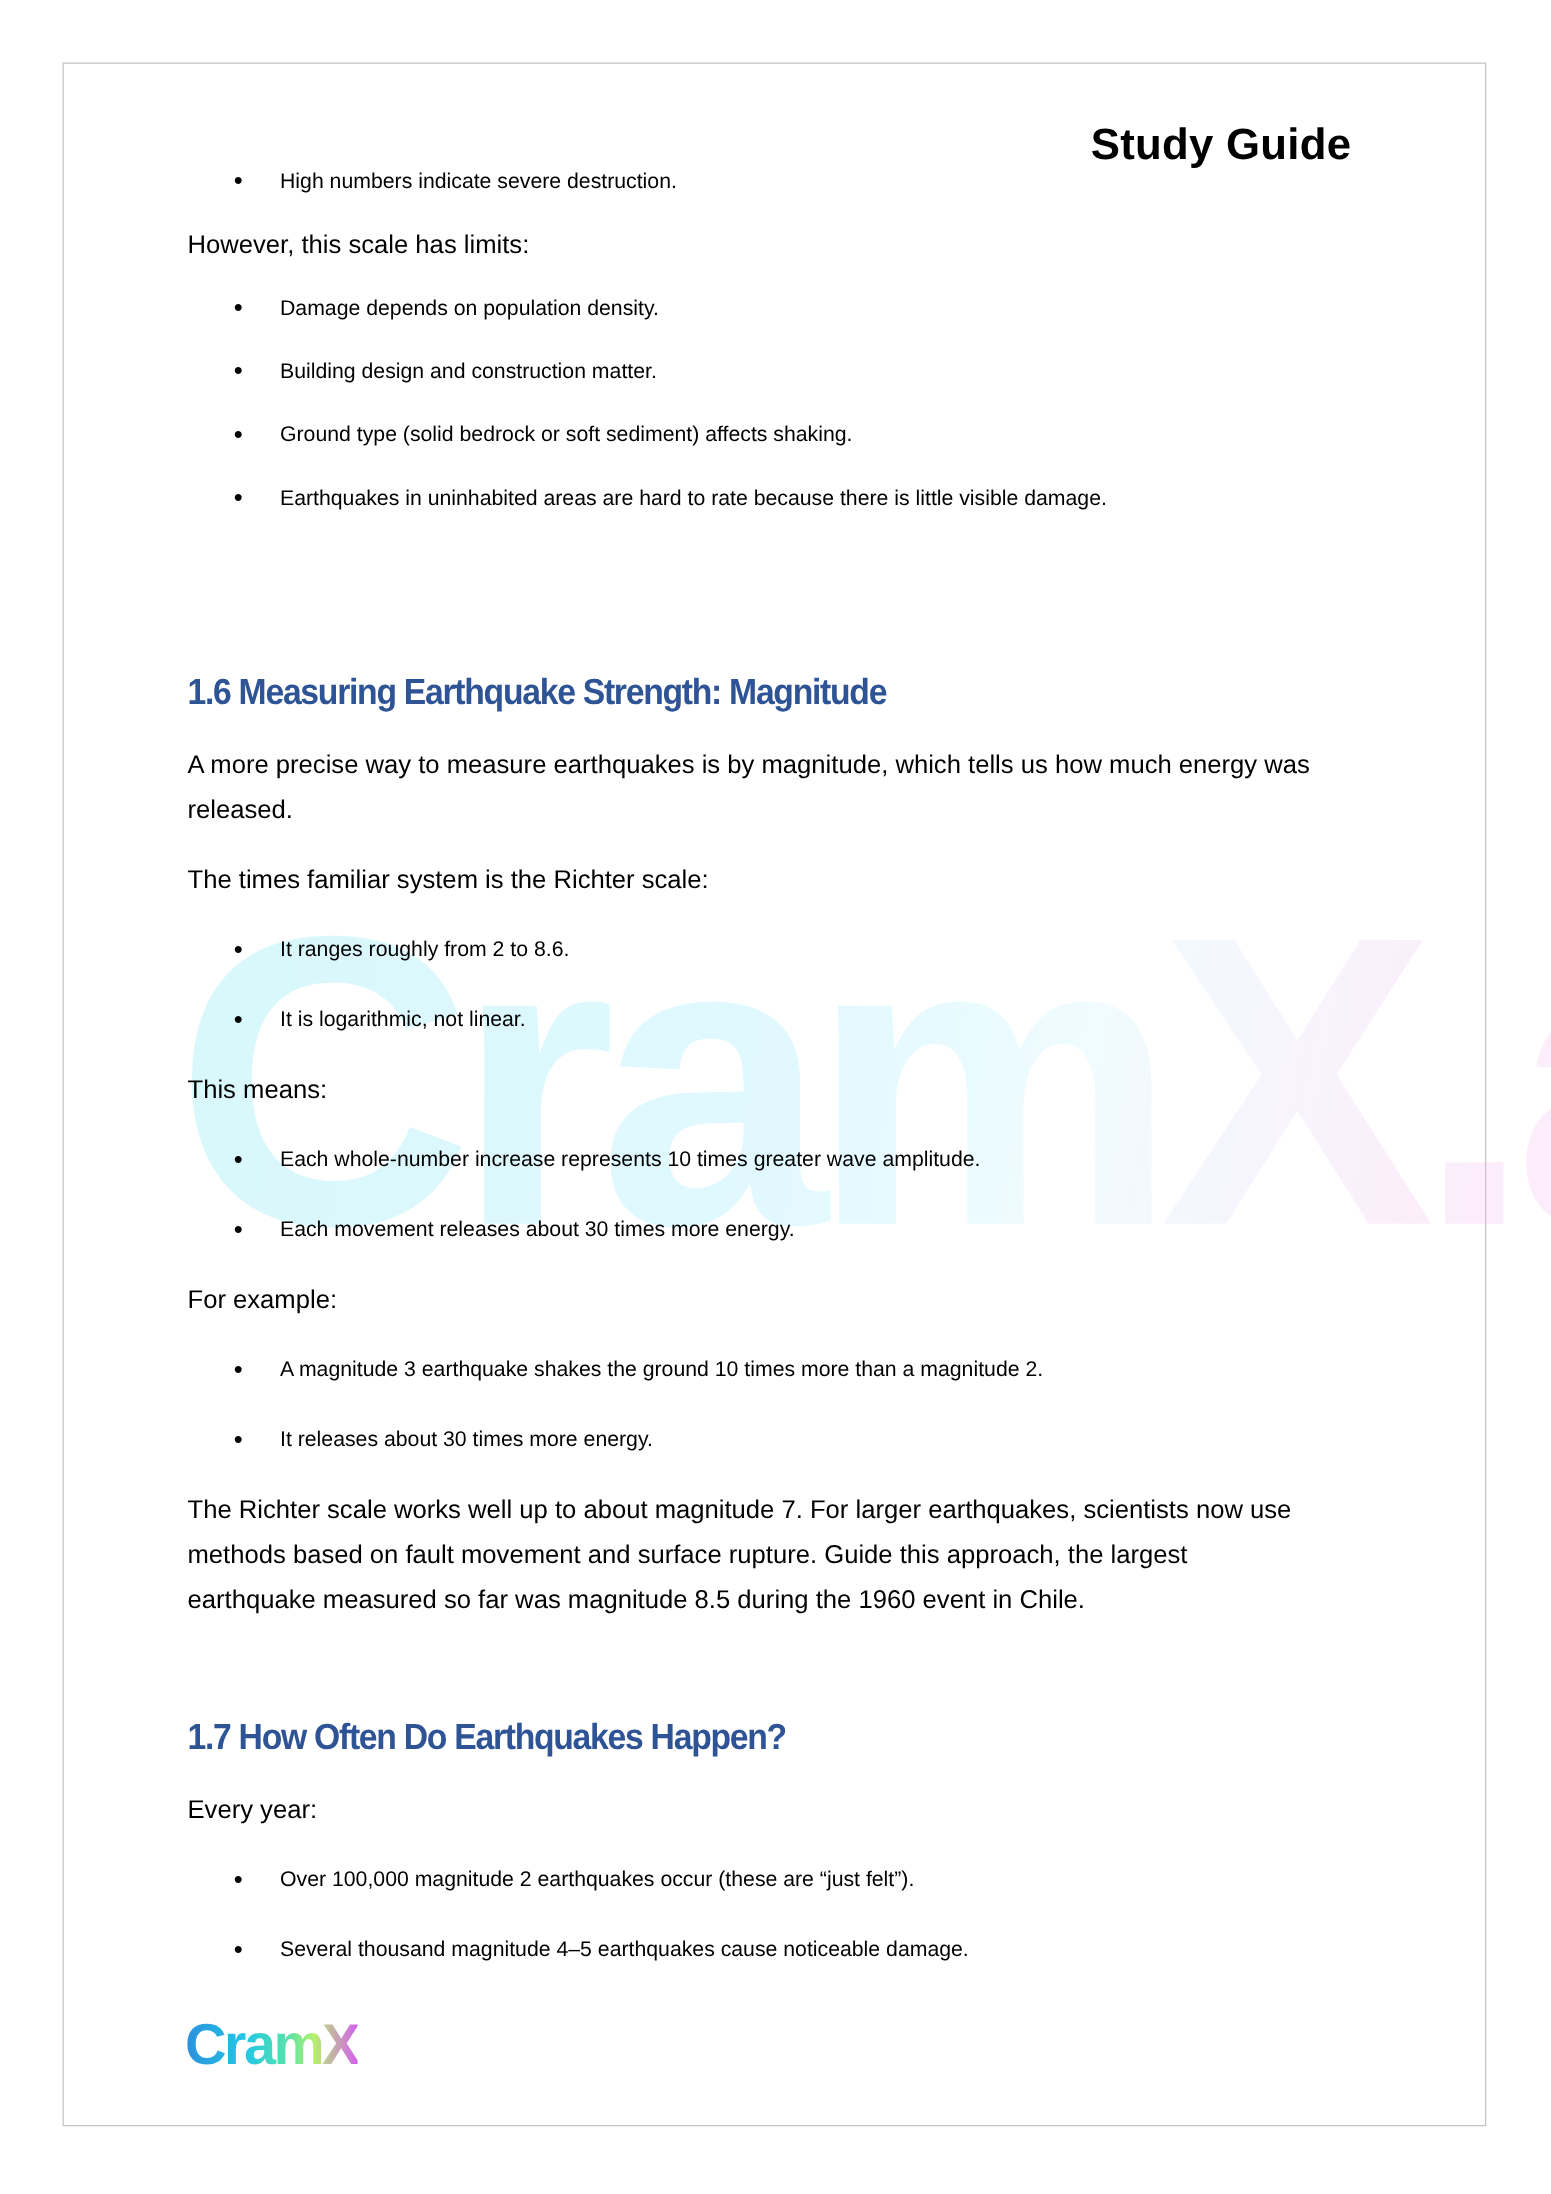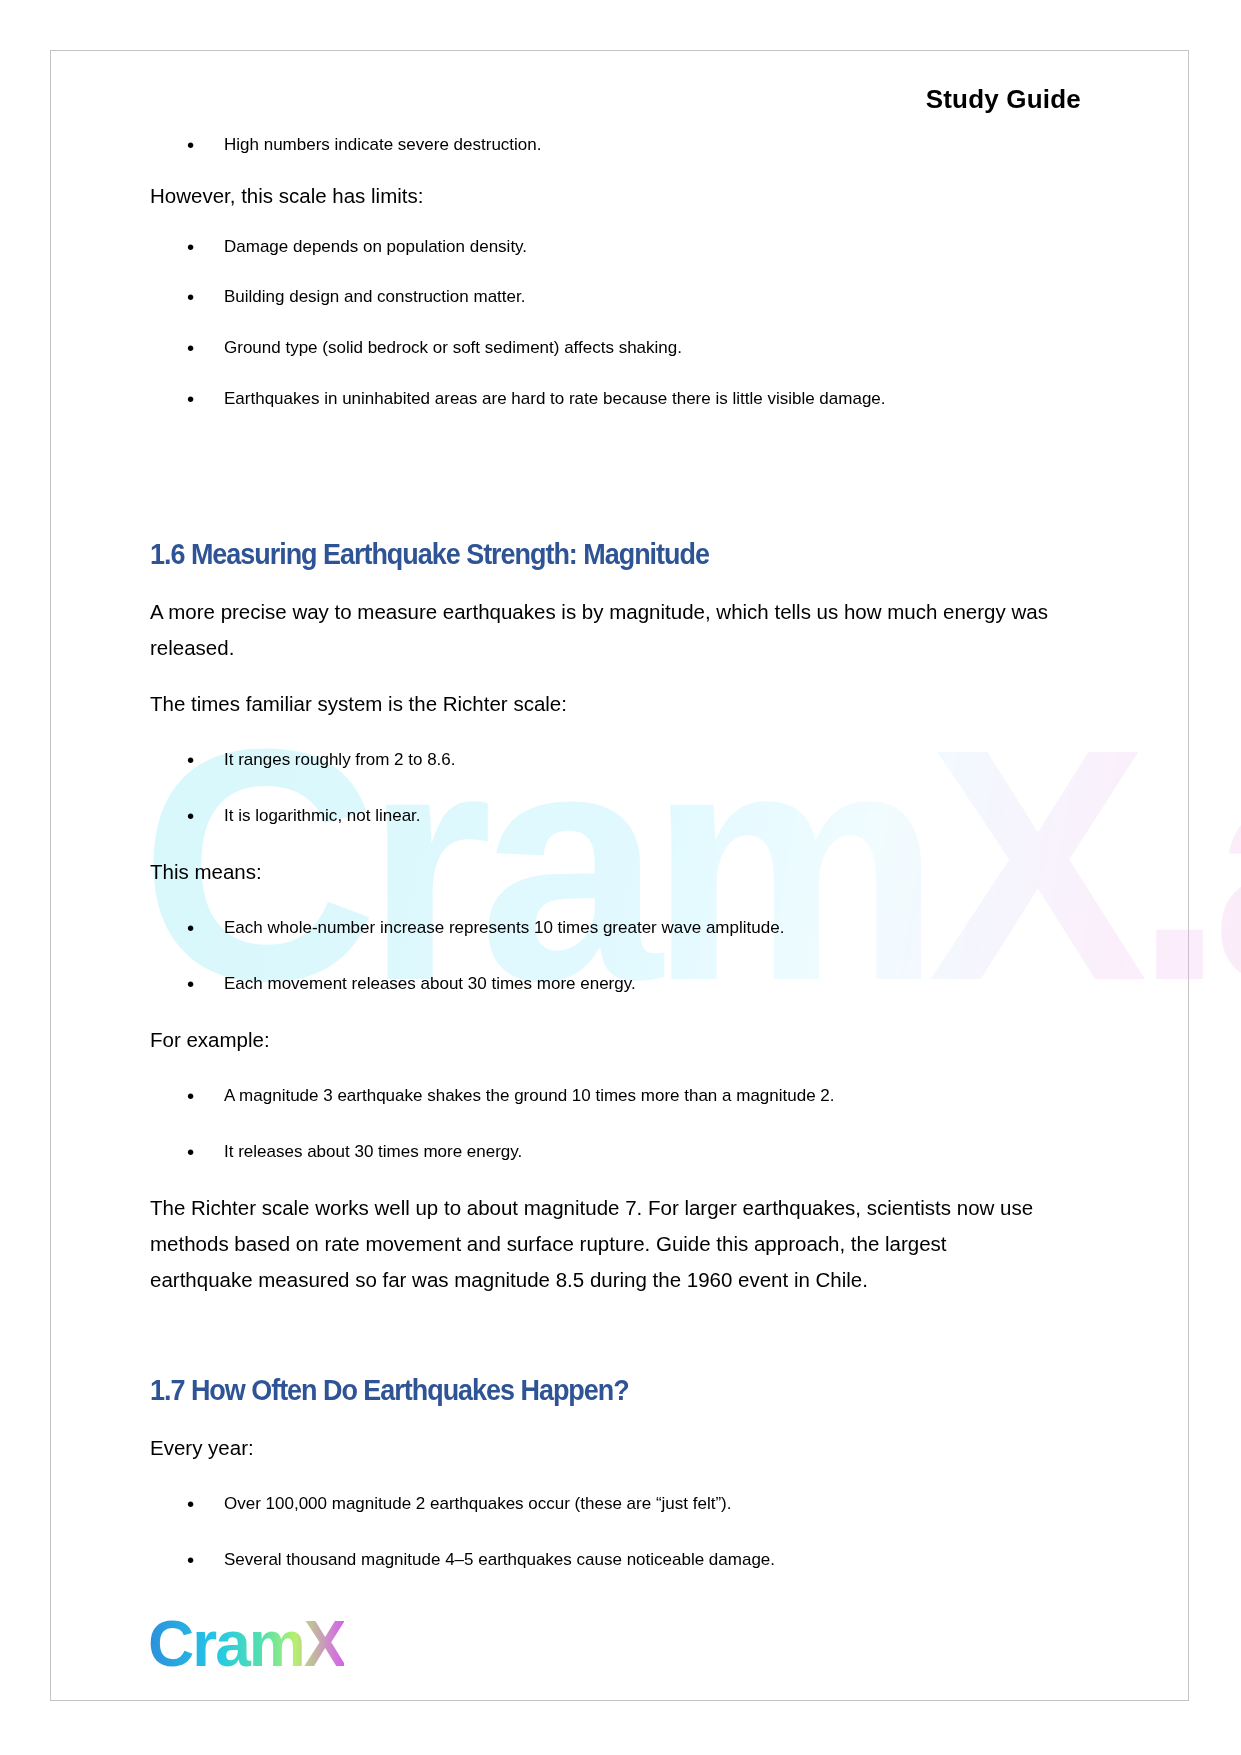--- a/index.html
+++ b/index.html
@@ -1,32 +1,32 @@
 <!DOCTYPE html>
 <html><head>
 <meta charset="utf-8">
 <style>
   html, body { margin: 0; padding: 0; background: #ffffff; }
   body { width: 1241px; height: 1755px; position: relative; overflow: hidden;
          font-family: "Liberation Sans", sans-serif; color: #000; }
   .page { position: absolute; left: 50px; top: 50px; width: 1139px; height: 1651px;
           border: 1.5px solid #c4c4c4; box-sizing: border-box; background: #fff; }
   .abs { position: absolute; white-space: nowrap; }
-  .header-title { font-size: 26px; font-weight: bold; right: 160px; top: 84px; letter-spacing: 0.2px; text-align: right; }
+  .header-title { font-size: 35px; font-weight: bold; right: 160px; top: 96px; letter-spacing: 0.2px; text-align: right; }
   .p { font-size: 20.5px; left: 150px; line-height: 36px; }
   .bullet { position: absolute; left: 187px; font-size: 20.5px; line-height: 36px; }
   .bullet-text { position: absolute; left: 224px; font-size: 17px; line-height: 36px; white-space: nowrap; }
   .h2 { font-size: 29px; font-weight: bold; color: #2f5496; left: 150px; letter-spacing: -1.1px; transform: scaleX(0.93); transform-origin: left center; }
   b { font-weight: normal; }
   .watermark { position: absolute; left: 140px; top: 700px; font-size: 330px; font-weight: bold;
                letter-spacing: -14px; line-height: 1; opacity: 0.22; white-space: nowrap;
                background: linear-gradient(100deg, #4fe0f0 0%, #7ee8ff 40%, #bff4ff 55%, #f2b6f0 75%, #e69ae6 100%);
                -webkit-background-clip: text; background-clip: text; color: transparent;
                pointer-events: none; }
-  .logo { position: absolute; left: 148px; top: 1612px; font-size: 64px; font-weight: bold;
+  .logo { position: absolute; left: 148px; top: 1612px; font-size: 46px; font-weight: bold;
           letter-spacing: -2px; line-height: 1;
           background: linear-gradient(90deg, #2c8fdc 0%, #22c8e6 35%, #59e3a8 60%, #b6f06e 75%, #d65ff0 100%);
           -webkit-background-clip: text; background-clip: text; color: transparent; }
 </style>
 </head>
 <body>
 
 <div class="page"></div>
 
 <div class="watermark">CramX.ai</div>
@@ -73,21 +73,21 @@
 
 <div class="abs p" style="top:1022px">For example:</div>
 
 <span class="bullet" style="top:1078px">•</span>
 <span class="bullet-text" style="top:1078px"><span>A magnitude 3 earthquake shakes the ground </span><b>10 times more</b><span> than a magnitude 2.</span></span>
 
 <span class="bullet" style="top:1134px">•</span>
 <span class="bullet-text" style="top:1134px"><span>It releases </span><b>about 30 times more energy</b><span>.</span></span>
 
 <div class="abs p" style="top:1190px"><span>The Richter scale works well up to about magnitude </span><b>7</b><span>. For larger earthquakes, scientists now use</span></div>
-<div class="abs p" style="top:1226px"><span>methods based on </span><b>rate movement and surface rupture</b><span>. Guide this approach, the largest</span></div>
+<div class="abs p" style="top:1226px"><span>methods based on </span><b>fault movement and surface rupture</b><span>. Guide this approach, the largest</span></div>
 <div class="abs p" style="top:1262px"><span>earthquake measured so far was </span><b>magnitude 8.5</b><span> during the 1960 event in Chile.</span></div>
 
 <div class="abs h2" style="top:1374px">1.7 How Often Do Earthquakes Happen?</div>
 
 <div class="abs p" style="top:1430px">Every year:</div>
 
 <span class="bullet" style="top:1486px">•</span>
 <span class="bullet-text" style="top:1486px"><b>Over 100,000</b><span> magnitude 2 earthquakes occur (these are “just felt”).</span></span>
 
 <span class="bullet" style="top:1542px">•</span>

